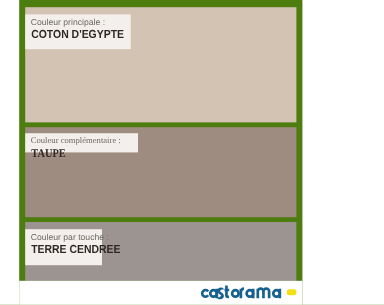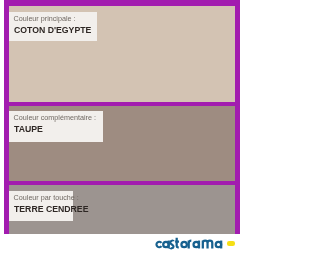--- a/index.html
+++ b/index.html
@@ -1,28 +1,28 @@
 <!DOCTYPE html>
 <html><head>
 <meta charset="utf-8">
 <style>
   html,body{margin:0;padding:0;}
   body{width:236px;height:254px;background:#ffffff;font-family:"Liberation Sans",sans-serif;overflow:hidden;
        -webkit-font-smoothing:antialiased;}
-  .card{position:absolute;left:4px;top:0;width:236px;height:254px;background:#a21caf;}
+  .card{position:absolute;left:16px;top:0;width:236px;height:254px;background:#4d7c0f;}
   .band{position:absolute;left:5px;width:226px;}
   #band1{top:6px;height:96px;background:#d3c3b3;}
   #band2{top:106px;height:75px;background:#9e8c81;}
   #band3{top:185px;height:49px;background:#9c9490;}
   .label{position:absolute;background:#f2efec;box-sizing:border-box;}
   .small{position:absolute;left:4.6px;top:3px;font-size:7.2px;color:#6f6862;line-height:7px;white-space:nowrap;}
   .big{position:absolute;left:4.6px;top:13px;font-size:9.8px;font-weight:bold;color:#2e2724;line-height:10px;
        white-space:nowrap;transform:scaleX(0.888);transform-origin:left top;}
   #lbl1{left:5px;top:12px;width:88px;height:29px;}
-  #lbl2{left:5px;top:111px;width:94px;height:31px;}
+  #lbl2{left:5px;top:111px;width:94px;height:16px;font-family:Liberation Serif, serif;}
   #lbl3{left:5px;top:191px;width:64px;height:30px;}
   .footer{position:absolute;left:0;top:234px;width:236px;height:20px;background:#fff;}
   .logo{position:absolute;left:150.5px;top:2.4px;width:80px;height:15px;}
   .logo-wordmark{position:absolute;left:0;top:0;display:block;}
   .logo-svg{display:block;}
   .logo-dash{position:absolute;left:72.2px;top:5.0px;width:7.9px;height:5.0px;background:#f5df15;border-radius:2.1px;}
 </style>
 </head>
 <body>
 

